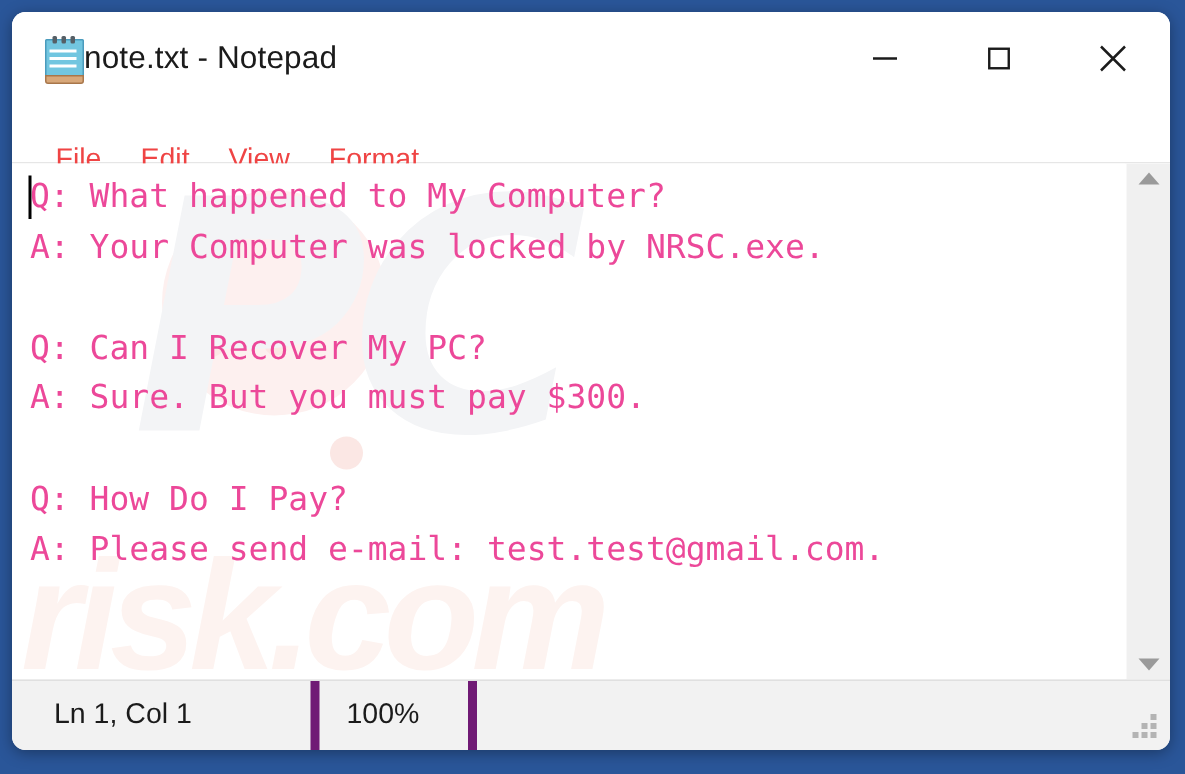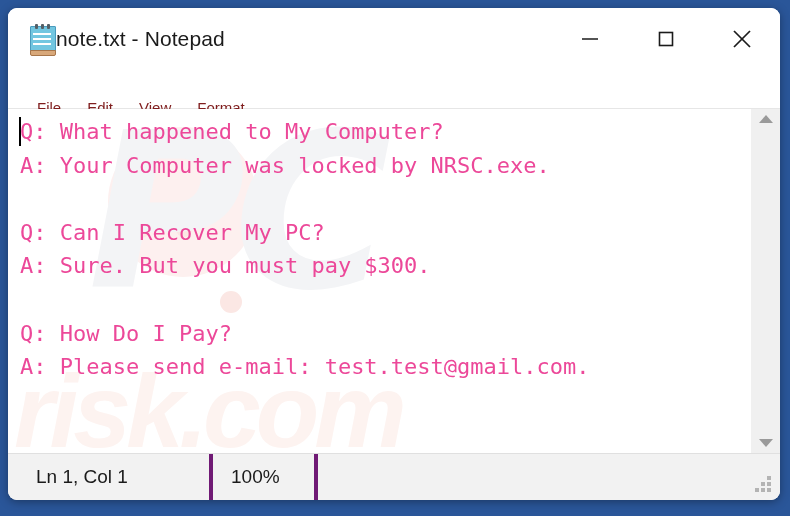--- a/index.html
+++ b/index.html
@@ -131,22 +131,22 @@
   .menubar {
     height: 38px;
     flex: 0 0 38px;
     display: flex;
     align-items: center;
     padding-left: 16px;
     background: #ffffff;
     border-bottom: 1px solid #e6e6e6;
   }
   .menu-item {
-    font-size: 15px;
-    color: #7f1d1d;
+    font-size: 19px;
+    color: #ef4444;
     padding: 2px 13px;
     white-space: nowrap;
     cursor: default;
     border-radius: 3px;
     margin-top: 36px;
   }
 
   
   .editor-wrap {
     flex: 1 1 auto;
@@ -288,21 +288,21 @@
     border-top: 1px solid #e0e0e0;
     display: flex;
     align-items: stretch;
     position: relative;
   }
   .status-cell {
     display: flex;
     align-items: center;
     font-size: 19px;
     color: #1b1b1b;
-    border-right: 4px solid #701a75;
+    border-right: 6px solid #701a75;
     padding: 0 18px;
     white-space: nowrap;
     box-sizing: border-box;
   }
   .sc-ln    { width: 205px; padding-left: 28px; }
   .sc-zoom  { width: 105px; justify-content: flex-start; padding-left: 18px; }
   .sc-eol   { width: 235px; padding-left: 20px; }
   .sc-enc   { width: 220px; padding-left: 18px; border-right: none; }
 
   .grip {

